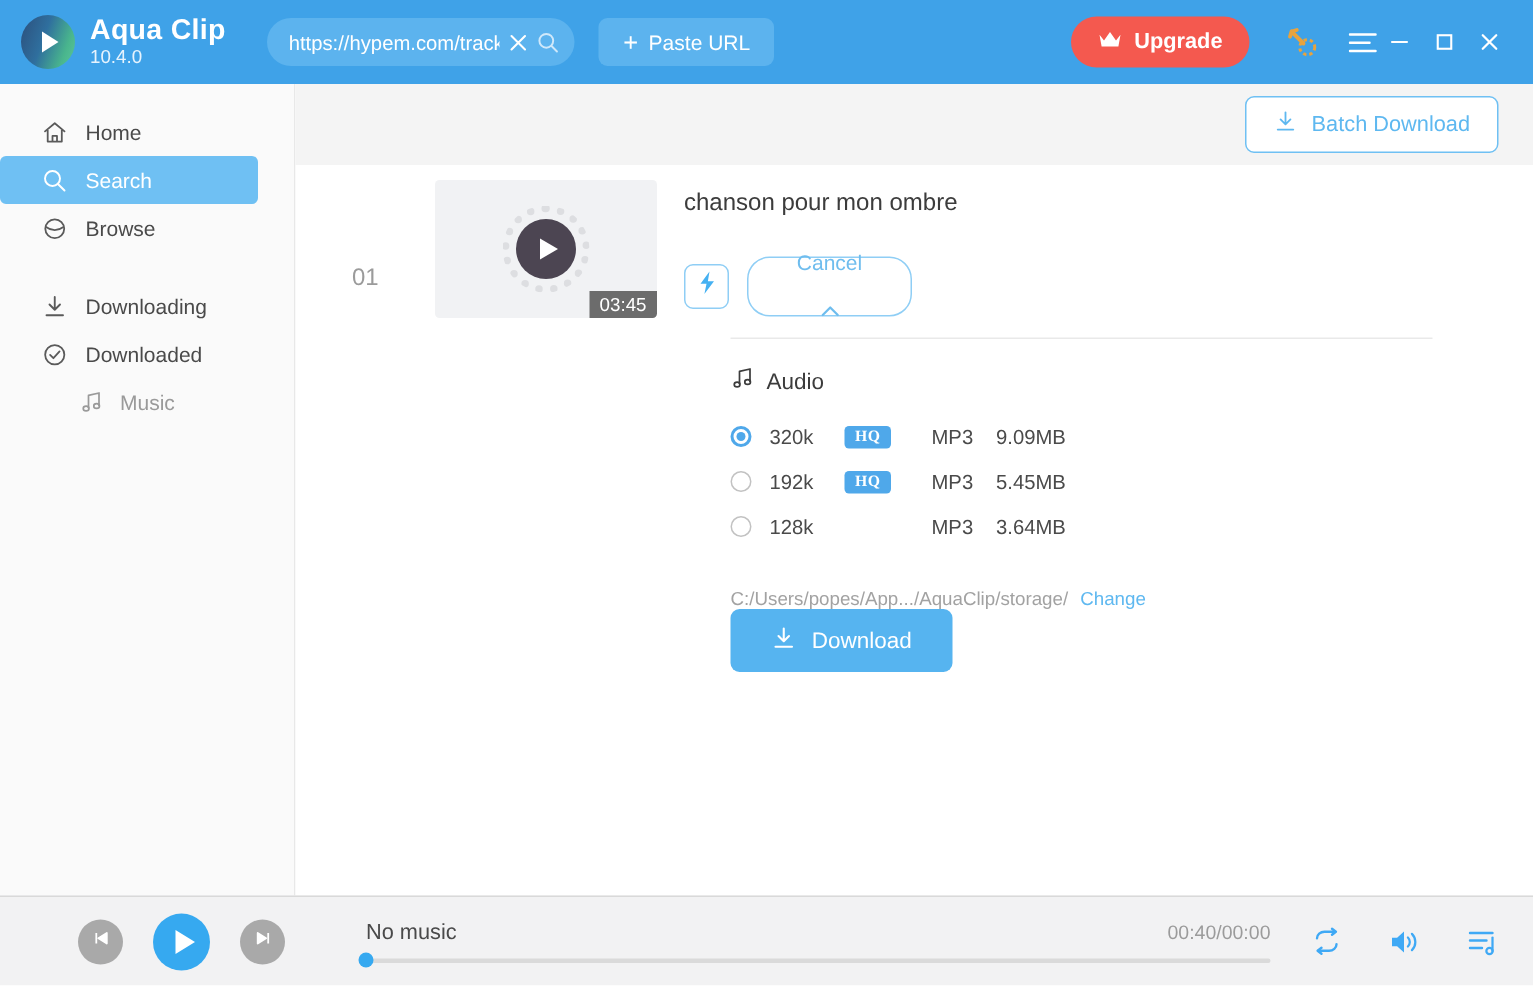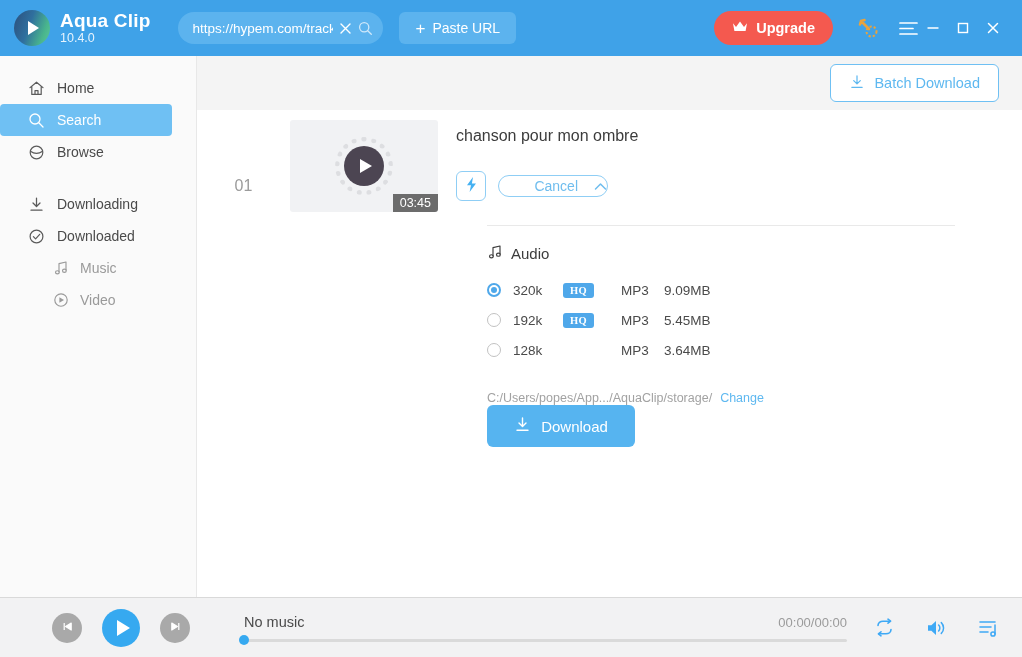--- a/index.html
+++ b/index.html
@@ -211,28 +211,29 @@
   .track-actions { display: flex; align-items: center; gap: 12px; margin-top: 26px; }
   .bolt-btn {
     width: 30px; height: 30px;
     border: 1px solid #8fcef5;
     border-radius: 6px;
     background: #ffffff;
     display: flex; align-items: center; justify-content: center;
     cursor: pointer;
   }
   .cancel-btn {
-    width: 110px; height: 22px;
+    width: 110px; height: 40px;
     border: 1px solid #8fcef5;
     border-radius: 15px;
     background: #ffffff;
     color: #6fbdee; font-size: 14px;
-    display: flex; align-items: center; justify-content: flex-end;
+    display: flex; align-items: center; justify-content: center;
     gap: 16px;
     cursor: pointer;
+    flex-direction: column;
   }
 
   .divider {
     height: 1px; background: #e9e9e9;
     margin: 13px 67px 0 290px;
   }
 
   .options { padding: 18px 0 0 290px; }
   .opt-head {
     display: flex; align-items: center; gap: 8px;
@@ -466,29 +467,20 @@
         <span class="nav-icon">
           <svg width="16" height="16" viewBox="0 0 16 16">
               <path d="M6 12.2 V3.6 L13 2 V10.6" stroke="#9a9a9a" stroke-width="1.15" fill="none" stroke-linejoin="round"></path>
               <ellipse cx="4.4" cy="12.3" rx="1.9" ry="1.6" stroke="#9a9a9a" stroke-width="1.15" fill="none"></ellipse>
               <ellipse cx="11.4" cy="10.7" rx="1.9" ry="1.6" stroke="#9a9a9a" stroke-width="1.15" fill="none"></ellipse>
             </svg>
         </span>
         <span class="nav-label">Music</span>
       </div>
 
-      <div class="nav-item sub">
-        <span class="nav-icon">
-          <svg width="16" height="16" viewBox="0 0 16 16">
-              <circle cx="8" cy="8" r="6.2" stroke="#9a9a9a" stroke-width="1.15" fill="none"></circle>
-              <path d="M6.4 5.2 L11 8 L6.4 10.8 Z" fill="#9a9a9a"></path>
-            </svg>
-        </span>
-        <span class="nav-label">Video</span>
-      </div>
     </div>
 
     <div class="main">
 
       <div class="main-toolbar">
         <div class="batch-btn">
           <span>
             <svg width="16" height="16" viewBox="0 0 17 17">
                 <path d="M8.5 2 V10 M5 7 L8.5 10.5 L12 7 M3 14.2 H14" stroke="#5eb8f0" stroke-width="1.3" fill="none" stroke-linecap="round" stroke-linejoin="round"></path>
               </svg>
@@ -608,21 +600,21 @@
       <span>
         <svg width="13" height="13" viewBox="0 0 13 13">
             <path d="M9.8 3 V10 M2.8 3 L8.4 6.5 L2.8 10 Z" stroke="#ffffff" stroke-width="1.2" fill="#ffffff" stroke-linejoin="round"></path>
           </svg>
       </span>
     </div>
 
     <div class="player-mid">
       <div class="pm-top">
         <span class="now-playing">No music</span>
-        <span class="ptime">00:00/00:00</span>
+        <span class="ptime">00:40/00:00</span>
       </div>
       <div class="progress">
         <span class="progress-knob" style="left: 0%;"></span>
       </div>
     </div>
 
     <div class="player-right">
       <span class="pr-icon">
         <svg width="23" height="20" viewBox="0 0 23 20">
           <path d="M5 7.5 A5 4.3 0 0 1 10 3.2 H17" stroke="#3fa9f5" stroke-width="1.6" fill="none" stroke-linecap="round"></path>

